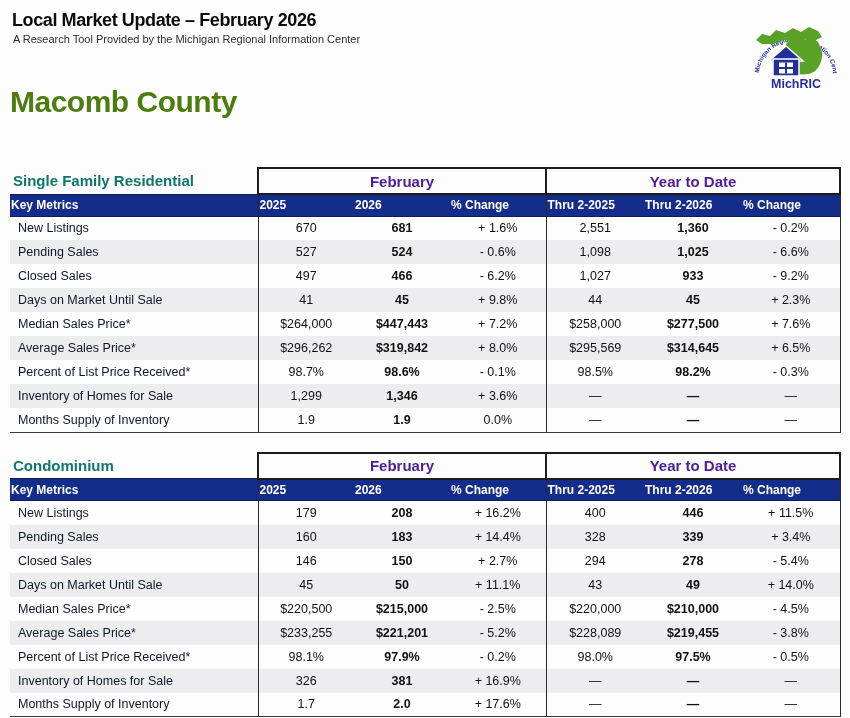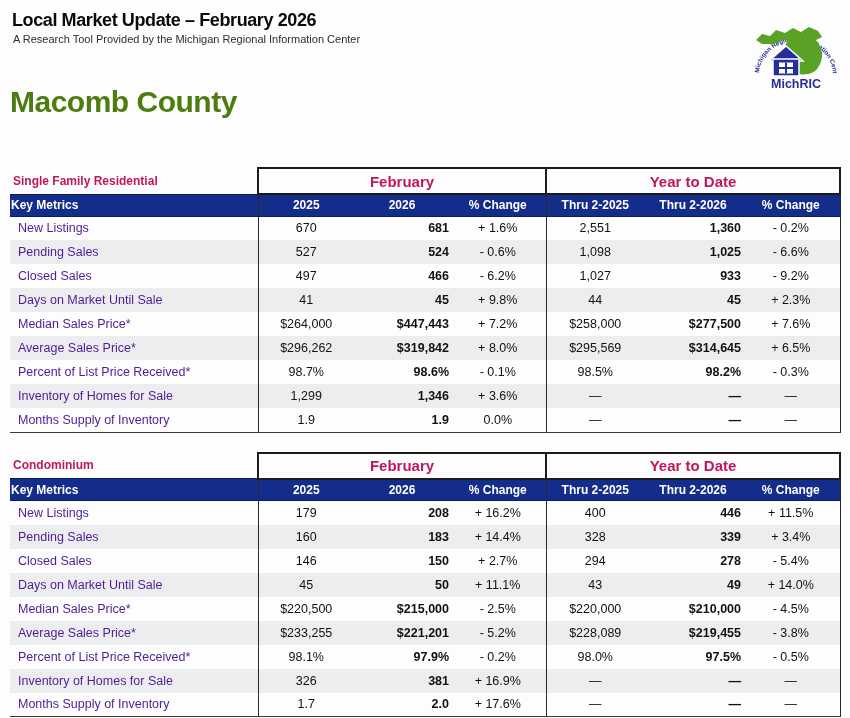--- a/index.html
+++ b/index.html
@@ -51,54 +51,54 @@
   .market-table.second { margin-top: 19px; }
 
   .market-table col.c-metric { width: 248px; }
   .market-table col.c-num    { width: 96px;  }
   .market-table col.c-num2   { width: 98px;  }
 
   
   tr.group-row td, tr.group-row th { height: 26px; background: #fdfdfd; }
   .section-label {
     text-align: left;
-    font-size: 12px;
+    font-size: 15px;
     font-weight: bold;
     padding-left: 3px;
-    color: #be185d;
+    color: #0f766e;
   }
   .group-head {
     text-align: center;
     font-size: 15px;
     font-weight: bold;
     border: 2px solid #1c1c1c;
-    color: #be185d;
+    color: #4c1d95;
   }
 
   
   tr.key-row th {
     height: 22px;
     background: #142c8a;
     color: #ffffff;
     font-weight: bold;
     font-size: 12px;
-    text-align: center;
+    text-align: left;
     border-top: 1px solid #0d1c5c;
     border-bottom: 1px solid #0d1c5c;
   }
   tr.key-row th.key-metrics { text-align: left; }
 
   
   tbody tr { height: 24px; }
   tbody tr:nth-child(even) { background: #ededef; }
   tbody tr:nth-child(odd)  { background: #fdfdfd; }
   tbody td, tbody th { font-weight: normal; }
-  td.c0 { text-align: left; padding-left: 8px; color: #4c1d95; }
+  td.c0 { text-align: left; padding-left: 8px; color: #0f172a; }
   td.c1, td.c2, td.c3, td.c4, td.c5, td.c6 { text-align: center; }
-  td.c2, td.c5 { font-weight: bold; text-align: right; }          
+  td.c2, td.c5 { font-weight: bold; }          
   td.c1 { border-left: 1.5px solid #2a2a2a; }  
   td.c4 { border-left: 1.5px solid #2a2a2a; }  
   td.c6 { border-right: 1.5px solid #2a2a2a; } 
   tr.key-row th.b-left  { border-left: 1.5px solid #2a2a2a; }
   tr.key-row th.b-right { border-right: 1.5px solid #2a2a2a; }
   tbody tr:last-child td { border-bottom: 1.5px solid #3a3a3a; }
 </style>
 </head>
 <body>
 

